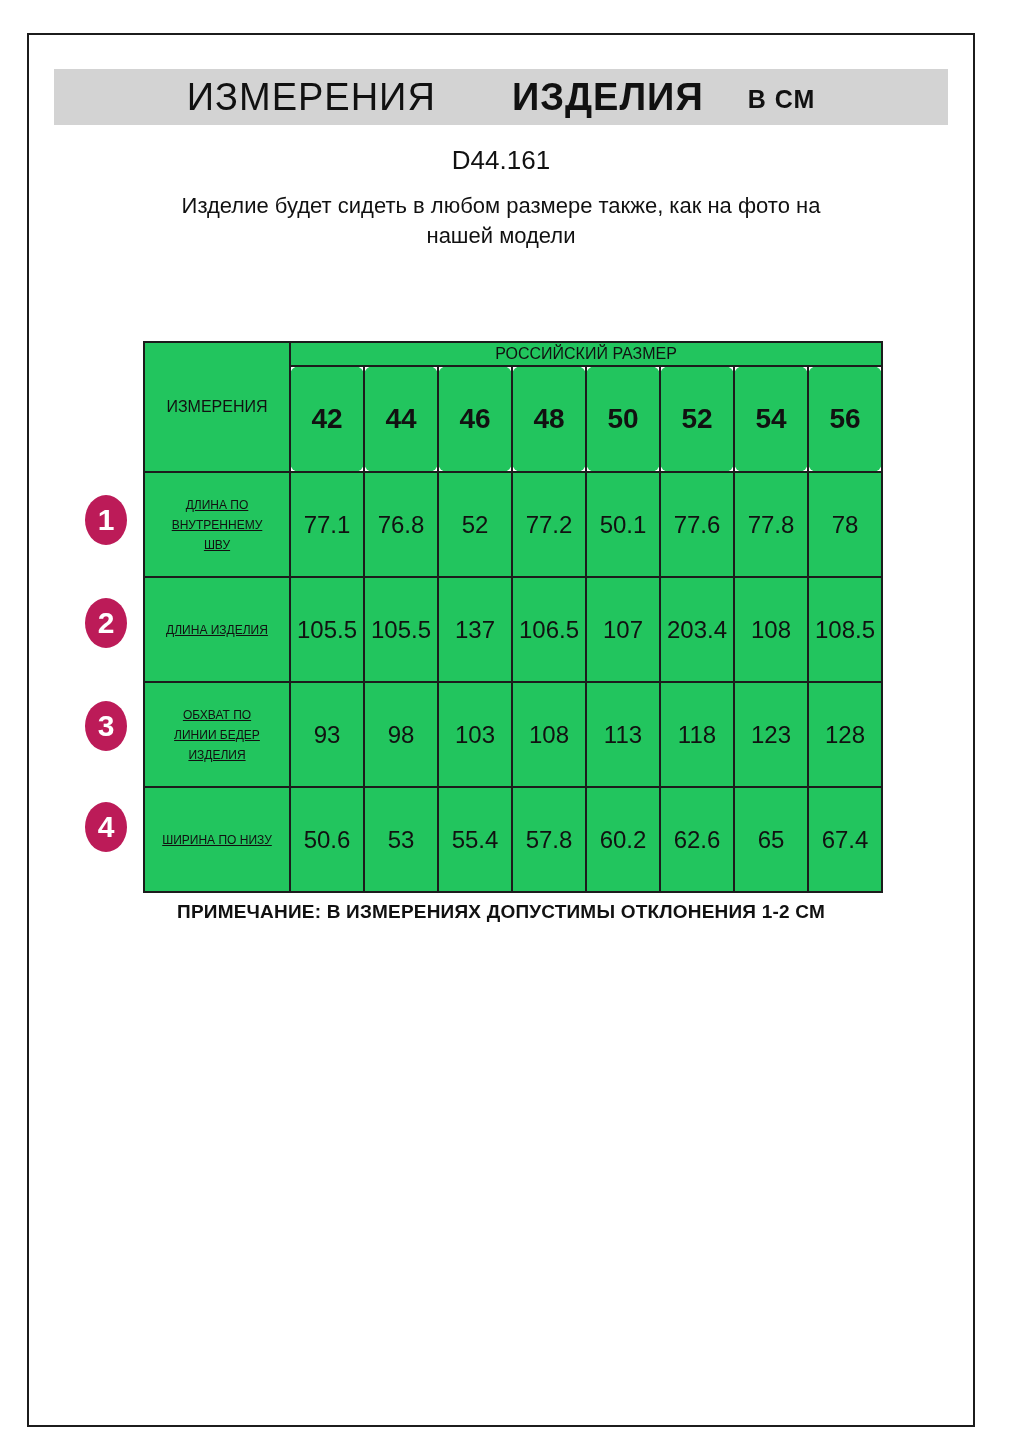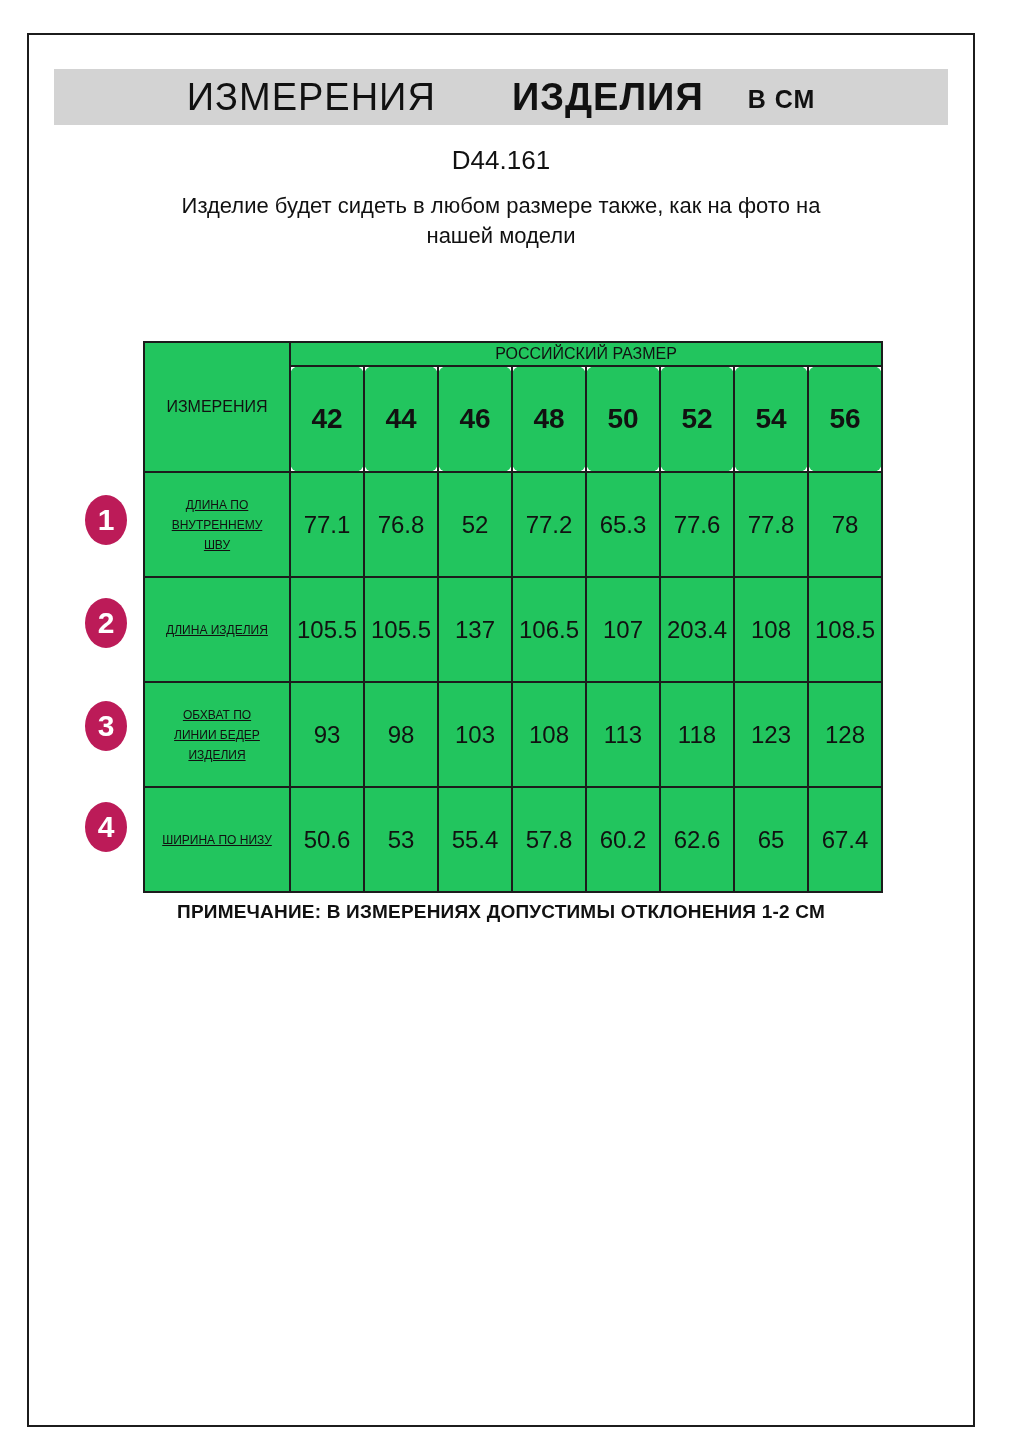--- a/index.html
+++ b/index.html
@@ -190,21 +190,21 @@
         <td class="size-head">52</td>
         <td class="size-head">54</td>
         <td class="size-head">56</td>
       </tr>
       <tr>
         <td class="row-label">ДЛИНА ПО ВНУТРЕННЕМУ ШВУ</td>
         <td class="val">77.1</td>
         <td class="val">76.8</td>
         <td class="val">52</td>
         <td class="val">77.2</td>
-        <td class="val">65.3</td>
+        <td class="val">50.1</td>
         <td class="val">77.6</td>
         <td class="val">77.8</td>
         <td class="val">78</td>
       </tr>
       <tr>
         <td class="row-label">ДЛИНА ИЗДЕЛИЯ</td>
         <td class="val">105.5</td>
         <td class="val">105.5</td>
         <td class="val">137</td>
         <td class="val">106.5</td>

